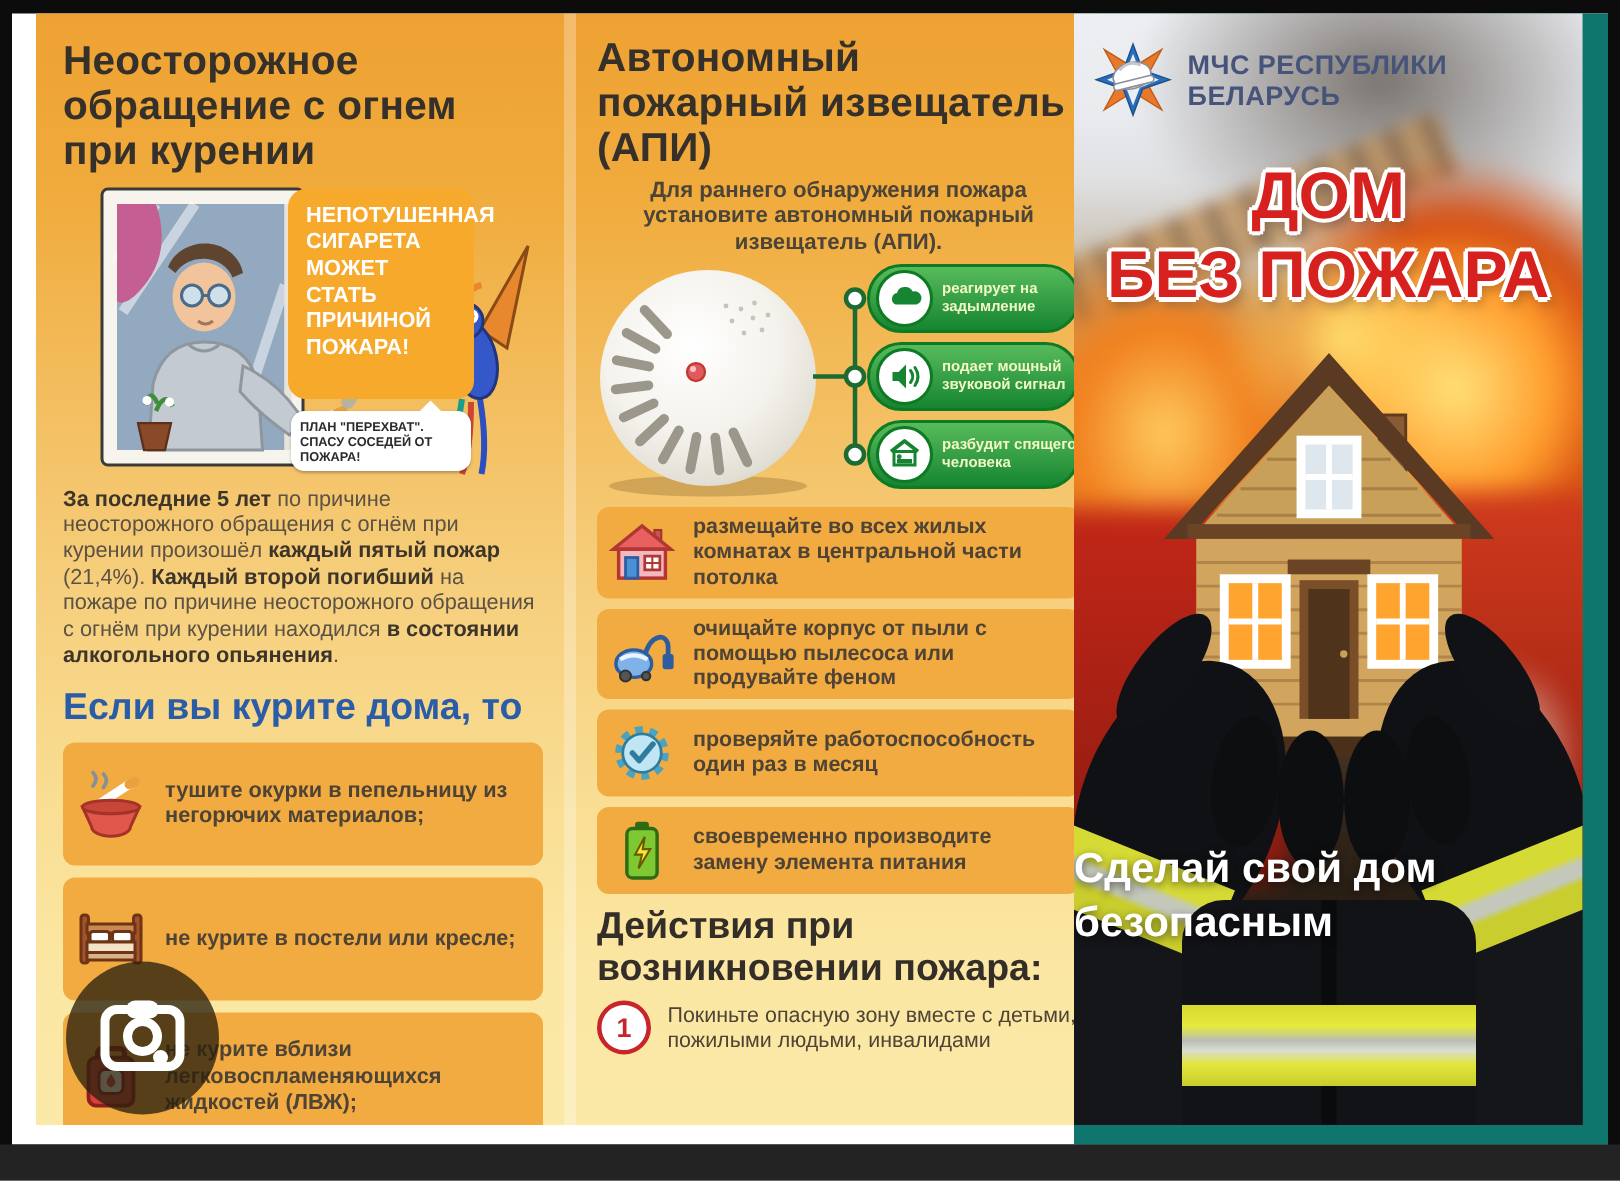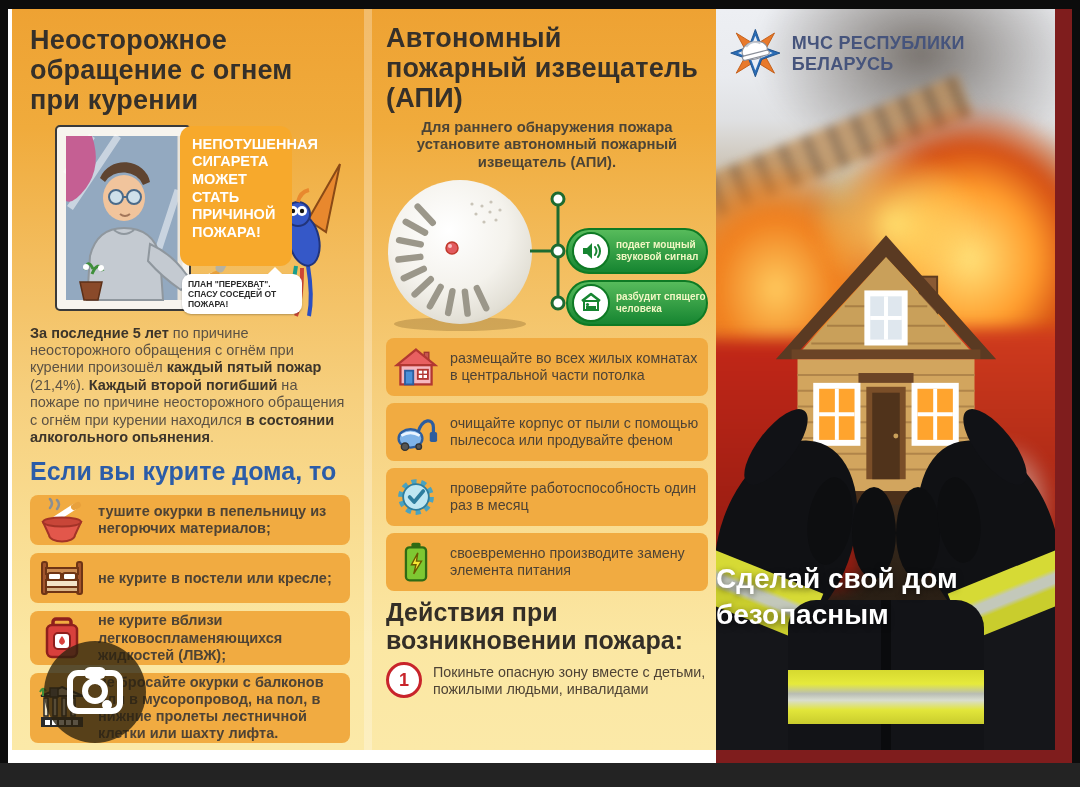--- a/index.html
+++ b/index.html
@@ -1,58 +1,58 @@
 <!DOCTYPE html>
 <html><head>
 <meta charset="utf-8">
 <style>
   html,body{margin:0;padding:0;}
   body{width:1080px;height:787px;position:relative;background:#0c0c0c;font-family:"Liberation Sans","DejaVu Sans",sans-serif;overflow:hidden;}
   #brochure{position:absolute;left:8px;top:9px;width:1064px;height:754px;background:#fff;}
   #bottombar{position:absolute;left:0;top:763px;width:1080px;height:24px;background:#232323;}
-  .panels{position:absolute;left:4px;top:0;width:708px;height:741px;display:flex;
+  .panels{position:absolute;left:16px;top:0;width:708px;height:741px;display:flex;
     background:linear-gradient(180deg,#eea233 0%,#f0ab3c 16%,#f3bd5e 34%,#f6cf7d 52%,#f9dd92 70%,#fbe7a3 86%,#fbe9a8 100%);}
   .panel{height:741px;overflow:hidden;box-sizing:border-box;}
   .p1{width:352px;padding:16px 14px 0 18px;}
   .divider{width:8px;background:rgba(255,255,255,.28);}
   .p2{width:348px;padding:14px 12px 0 14px;}
   .h1{font-size:27px;line-height:1.12;font-weight:800;color:#35302a;letter-spacing:.2px;}
   .blueh{font-size:25px;font-weight:800;color:#2b5ca8;}
   
   .cartoon{position:relative;width:318px;height:198px;margin-top:8px;}
   .scene{position:absolute;left:0;top:0;}
-  .warncard{position:absolute;left:150px;top:2px;width:112px;height:140px;background:#f7a92c;border-radius:12px;
+  .warncard{position:absolute;left:150px;top:2px;width:124px;height:140px;background:#f7a92c;border-radius:12px;
     padding:10px 8px 0 12px;box-sizing:border-box;color:#fff;font-weight:800;font-size:14.5px;line-height:1.22;}
   .bubble{position:absolute;left:152px;top:150px;width:120px;background:#fff;border-radius:9px;padding:5px 6px;
     box-sizing:border-box;color:#2a2a2a;font-weight:800;font-size:8.5px;line-height:1.2;box-shadow:0 1px 2px rgba(0,0,0,.25);}
   .bubble:after{content:"";position:absolute;top:-5px;right:22px;width:10px;height:10px;background:#fff;transform:rotate(45deg);}
   .stats{margin-top:3px;font-size:14.5px;line-height:1.2;color:#5c5244;}
   .stats b{color:#3d352a;}
   .p1 .blueh{margin-top:11px;}
   .rules{margin-top:9px;}
-  .rulebox{display:flex;align-items:center;gap:12px;background:#f1ab41;border-radius:8px;padding:1px 8px;margin-bottom:8px;min-height:44px;}
+  .rulebox{display:flex;align-items:center;gap:12px;background:#f1ab41;border-radius:8px;padding:17px 8px;margin-bottom:8px;min-height:44px;}
   .rulebox .txt{font-size:14.5px;font-weight:600;color:#4e4335;line-height:1.18;}
   .icon{flex:0 0 auto;display:inline-flex;}
   
   .p2 .h1{text-align:left;}
   .intro{margin-top:5px;font-size:14.8px;font-weight:700;color:#4c4436;line-height:1.18;text-align:center;padding:0 2px;}
   .detrow{position:relative;width:322px;height:156px;margin-top:5px;}
   .pill{position:absolute;left:180px;width:142px;height:46px;border:2.5px solid #0e7a24;border-radius:25px;
     background:linear-gradient(180deg,#57bb5b,#168531);display:flex;align-items:center;gap:6px;box-sizing:border-box;padding-left:4px;}
   .pill .pcirc{width:34px;height:34px;border-radius:50%;background:#fff;border:2px solid #0e7a24;display:flex;align-items:center;justify-content:center;flex:0 0 auto;}
   .pill .ptxt{font-size:10px;font-weight:800;color:#f2f7c4;line-height:1.2;}
   .recbox{display:flex;align-items:center;gap:12px;background:#f1ab41;border-radius:8px;padding:5px 8px;margin-bottom:7px;min-height:48px;}
-  .recbox .txt{font-size:14.3px;font-weight:400;color:#4e4335;line-height:1.18;}
+  .recbox .txt{font-size:14.3px;font-weight:700;color:#4e4335;line-height:1.18;}
   .acthead{font-size:25px;line-height:1.12;font-weight:800;color:#332e27;margin-top:7px;}
   .act{display:flex;gap:11px;margin-top:8px;align-items:flex-start;}
   .num{flex:0 0 auto;width:30px;height:30px;border:3.5px solid #c8242b;border-radius:50%;background:#fff;color:#c8242b;
     font-weight:800;font-size:18px;display:flex;align-items:center;justify-content:center;}
   .act .txt{font-size:14.3px;font-weight:400;color:#4e4335;line-height:1.2;padding-top:2px;}
   
-  .p3{position:absolute;left:708px;top:0;width:356px;height:754px;background:#7f1d1d;}
+  .p3{position:absolute;left:708px;top:0;width:356px;height:754px;background:#0f766e;}
   .photo{position:absolute;left:0;top:0;width:339px;height:741px;overflow:hidden;
     background:linear-gradient(180deg,#edeff3 0%,#e9ebef 9%,#dfe0e2 15%,#cdc5b8 21%,#c09a67 27%,#e0933f 33%,#ec9f3e 38%,#d77f33 44%,#a95f30 50%,#7a4a2c 56%,#4e3622 63%,#33261a 72%,#241b12 84%,#1d1610 100%);}
   .blob{position:absolute;border-radius:50%;}
   .fx{filter:blur(7px);}
   .hdr{position:absolute;left:0;top:0;width:339px;z-index:6;}
   .orgrow{display:flex;align-items:center;padding:16px 8px 0 12px;gap:9px;}
   .orgname{font-size:18px;font-weight:700;color:#46547c;letter-spacing:.3px;line-height:1.15;}
   .cover-title{margin-top:22px;text-align:center;font-weight:800;font-size:44px;line-height:1.2;color:#d7211e;
     text-shadow:-2px -2px 0 #fff,2px -2px 0 #fff,-2px 2px 0 #fff,2px 2px 0 #fff,0 -3px 0 #fff,0 3px 0 #fff,-3px 0 0 #fff,3px 0 0 #fff,3px 5px 7px rgba(40,40,40,.35);}
   .slogan{position:absolute;left:0;top:552px;width:387px;z-index:6;text-align:left;color:#fff;font-size:28px;font-weight:700;line-height:1.3;text-shadow:0 2px 6px rgba(0,0,0,.55);}
@@ -250,20 +250,28 @@
           <g stroke="#1d6b30" stroke-width="3">
             <line x1="144" y1="75" x2="172" y2="75"></line>
             <line x1="172" y1="23" x2="172" y2="127"></line>
           </g>
           <g fill="#fff" stroke="#1d6b30" stroke-width="3">
             <circle cx="172" cy="23" r="6"></circle>
               <circle cx="172" cy="75" r="6"></circle>
               <circle cx="172" cy="127" r="6"></circle>
           </g>
         </svg>
+        <div class="pill" style="top:0">
+          <span class="pcirc">
+            <svg width="24" height="24" viewBox="0 0 24 24">
+                <path d="M6,16 a4,4 0 0 1 1,-7.6 a5.5,5 0 0 1 10.5,-1 a3.6,3.6 0 0 1 2.6,8.6 Z" fill="#168531"></path>
+              </svg>
+          </span>
+          <span class="ptxt">реагирует на задымление</span>
+        </div>
         <div class="pill" style="top:52px">
           <span class="pcirc">
             <svg width="24" height="24" viewBox="0 0 24 24">
               <polygon points="4,9 8,9 13,4 13,20 8,15 4,15" fill="#168531"></polygon>
               <path d="M16,8 q3,4 0,8 M19,6 q4,6 0,12" stroke="#168531" stroke-width="2" fill="none" stroke-linecap="round"></path>
             </svg>
           </span>
           <span class="ptxt">подает мощный звуковой сигнал</span>
         </div>
         <div class="pill" style="top:104px">
@@ -421,20 +429,24 @@
             <polygon points="30,1 37,20 57,27 37,34 30,53 23,34 3,27 23,20" fill="#2a6cb5" stroke="#1c4f8a" stroke-width="1"></polygon>
             <polygon points="30,8 35,21 49,27 35,33 30,46 25,33 11,27 25,21" fill="#e9eef5"></polygon>
             <g transform="rotate(-14 30 27)">
               <ellipse cx="30" cy="24" rx="14" ry="9.5" fill="#fff" stroke="#8a8f99" stroke-width="1.2"></ellipse>
               <rect x="15" y="27" width="30" height="5" rx="2.5" fill="#fff" stroke="#8a8f99" stroke-width="1.2"></rect>
               <path d="M22,18 q8,-6 16,0" stroke="#c3c8d0" stroke-width="2" fill="none"></path>
             </g>
           </svg>
           <div class="orgname">МЧС РЕСПУБЛИКИ БЕЛАРУСЬ</div>
         </div>
+        <div class="cover-title">
+          <div>ДОМ</div>
+          <div>БЕЗ ПОЖАРА</div>
+        </div>
       </div>
       <div class="slogan">
         <div>Сделай свой дом</div>
         <div>безопасным</div>
       </div>
     </div>
   </div>
 
   <div class="lens">
     <svg width="62" height="54" viewBox="0 0 62 54">

